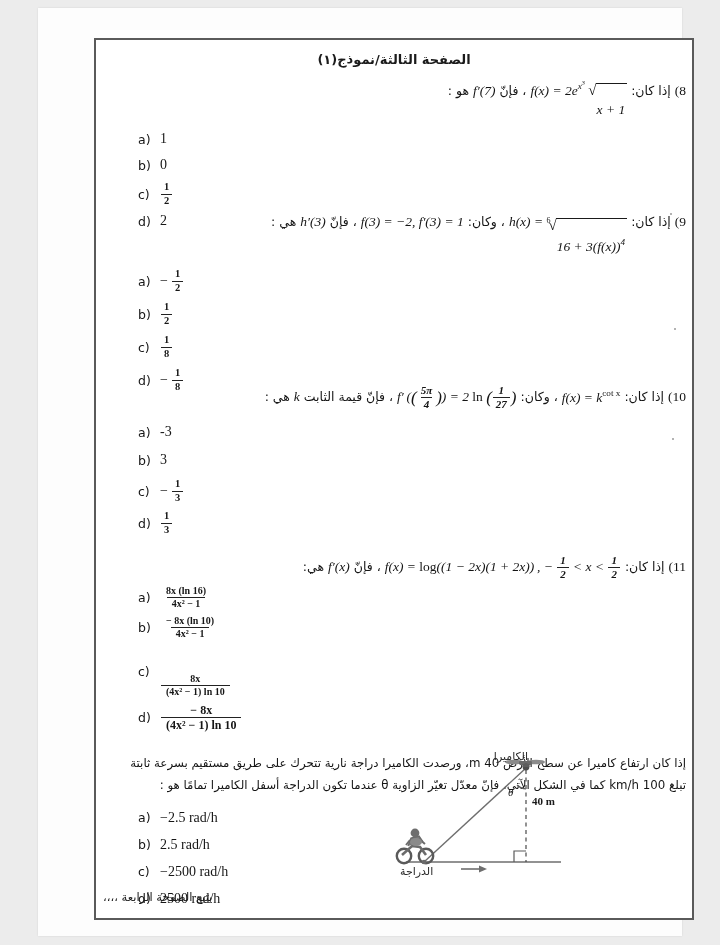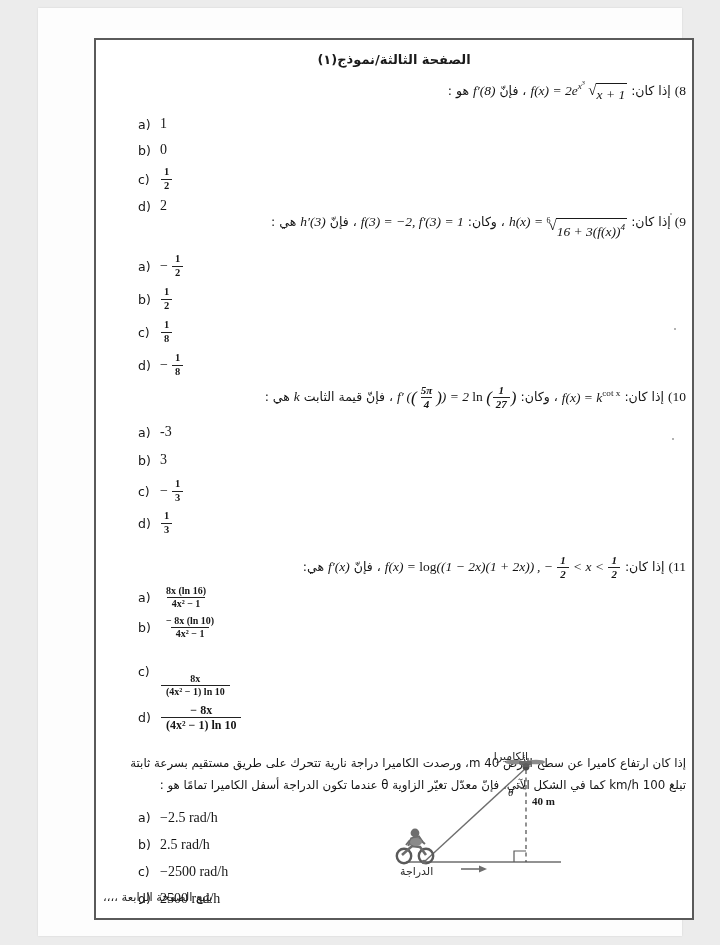--- a/index.html
+++ b/index.html
@@ -148,21 +148,21 @@
   .radical .idx {
     font-size: 8px;
     font-style: normal;
     position: relative;
     top: -3px;
     margin-right: -2px;
   }
   .radical .sym { font-size: 15px; line-height: 1; }
   .radical .rad-body {
     border-top: 1.1px solid #1a1a1a;
-    padding: 1px 2px 0 1px;
+    padding: 16px 2px 0 1px;
     margin-left: -1px;
   }
 
   
   .figure-wrap {
     position: absolute;
     right: 96px;
     bottom: 34px;
     width: 210px;
     height: 132px;
@@ -220,21 +220,21 @@
 
       <div style="position:absolute; top:38px; right:0; width:100%;">
         <div class="q-stem">
           <span class="math" style="font-style:normal;">(8</span>
           <span>إذا كان:</span>
           <span class="math">f(x)&nbsp;=&nbsp;2e<sup class="exp">x<sup class="exp">3</sup></sup>&nbsp;<span class="radical">
                 <span class="sym">√</span>
                 <span class="rad-body">x&nbsp;+&nbsp;1</span>
               </span></span>
           <span>، فإنّ</span>
-          <span class="math">f′(8)</span>
+          <span class="math">f′(7)</span>
           <span>هو :</span>
         </div>
         <div class="options" style="margin-top:10px;">
           <div class="opt" style="margin-bottom:8px;">
             <span class="opt-label">a)</span>
             <span class="opt-val">1</span>
           </div>
           <div class="opt" style="margin-bottom:8px;">
             <span class="opt-label">b)</span>
             <span class="opt-val">0</span>

